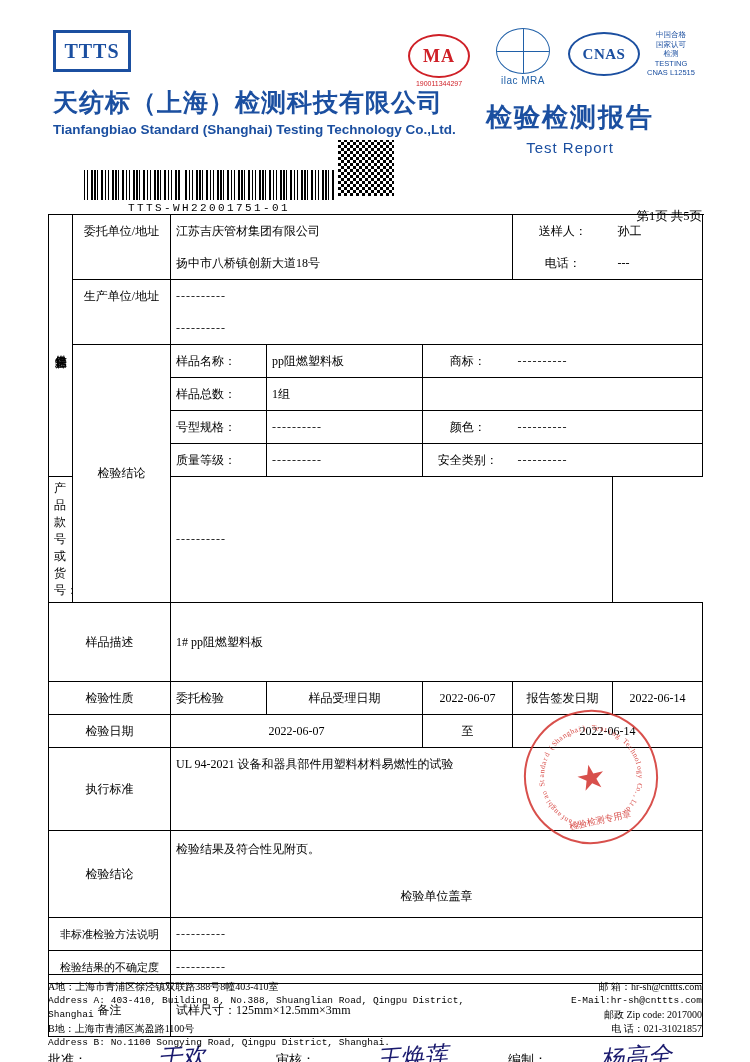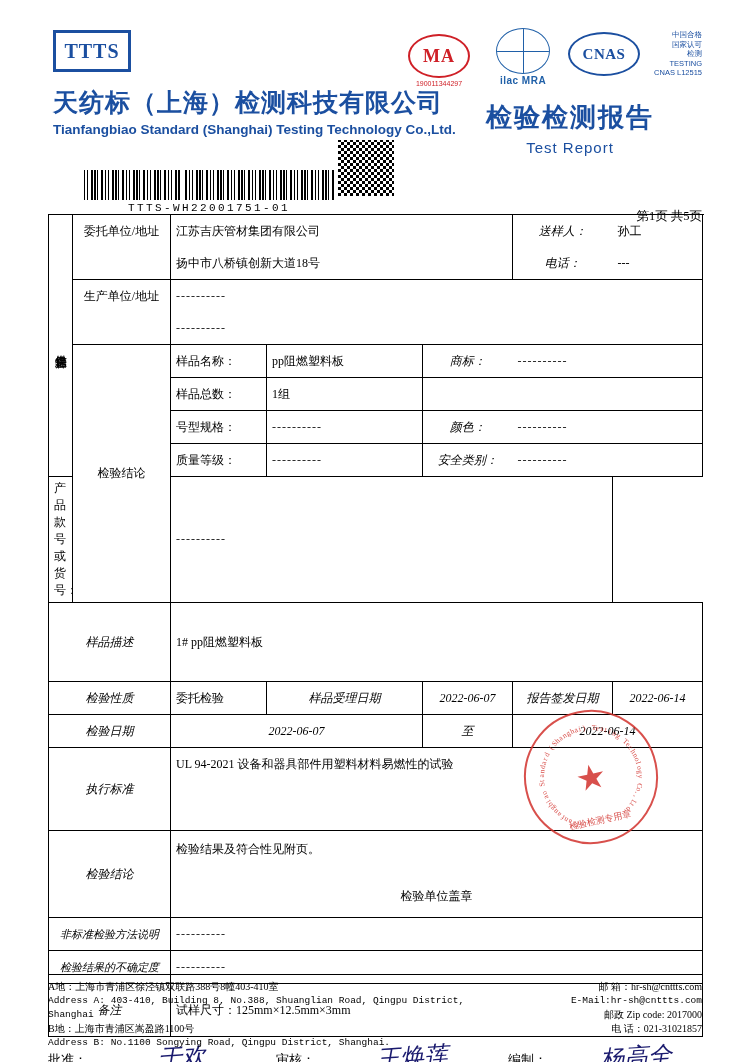--- a/index.html
+++ b/index.html
@@ -132,21 +132,21 @@
   .badge-ilac .globe:after {
     left: 0;
     top: 50%;
     width: 100%;
     height: 0;
     border-top: 1px solid #2060a8;
     border-left: none;
   }
   .badge-ilac .lbl {
     font-size: 10px;
-    font-weight: bold;
+    font-weight: normal;
     color: #2060a8;
     margin-top: 1px;
     letter-spacing: 0.5px;
   }
   .badge-cnas {
     position: absolute;
     left: 166px;
     top: 4px;
     width: 70px;
     text-align: center;
@@ -165,21 +165,21 @@
     font-family: "Liberation Serif", serif;
     letter-spacing: 0.5px;
   }
   .badge-cnas-text {
     position: absolute;
     left: 238px;
     top: 2px;
     font-size: 7.5px;
     line-height: 9.5px;
     color: #1b4fa0;
-    text-align: right;
+    text-align: center;
     width: 62px;
   }
 
   .report-title {
     position: absolute;
     right: 12px;
     top: 78px;
     text-align: center;
     width: 240px;
   }
@@ -273,21 +273,21 @@
     font-size: 12px;
   }
   .dash {
     letter-spacing: 1px;
     color: #222;
   }
   .nb-l { border-left: none !important; }
   .nb-r { border-right: none !important; }
   .nb-t { border-top: none !important; }
   .nb-b { border-bottom: none !important; }
-  .center { text-align: center; font-style: italic; }
+  .center { text-align: center; }
 
   
   .stamp {
     position: absolute;
     right: 92px;
     top: 710px;
     width: 130px;
     height: 130px;
     border: 2.5px solid #d2322d;
     border-radius: 50%;

